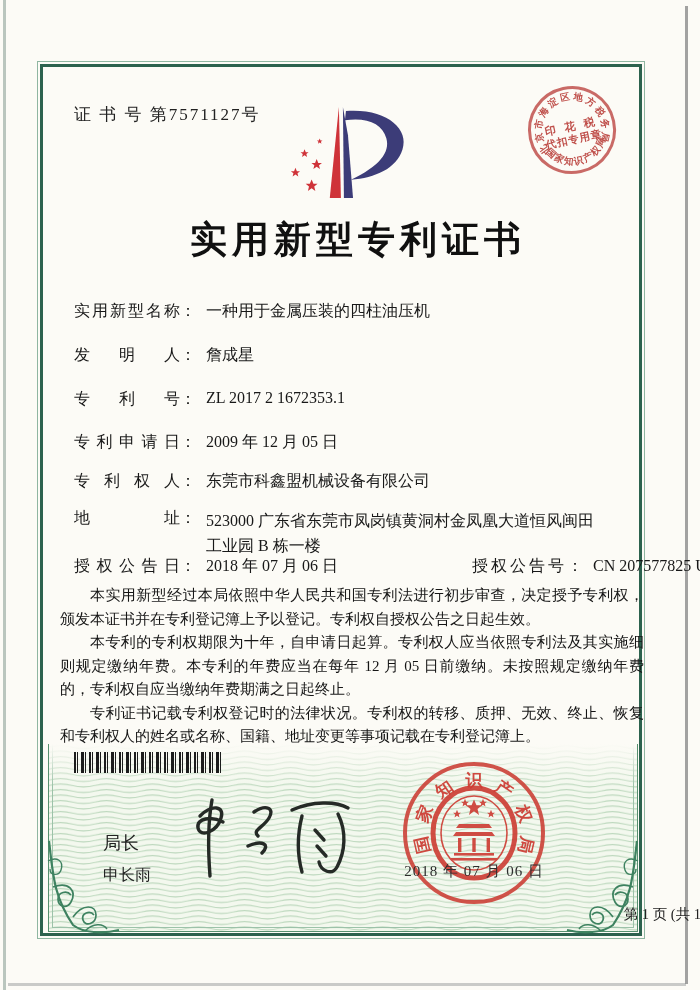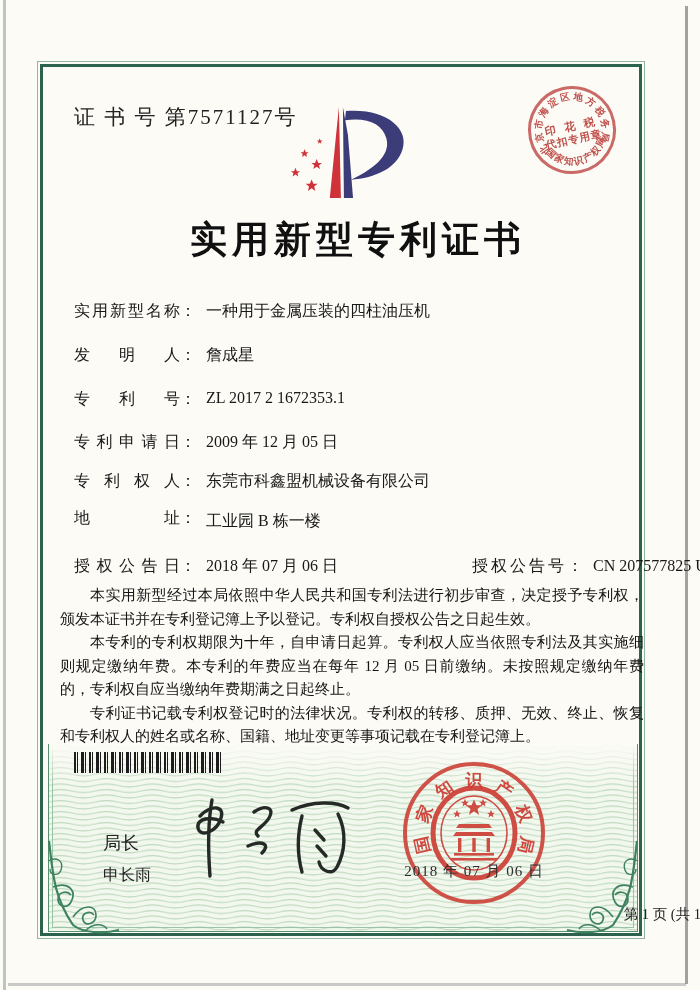--- a/index.html
+++ b/index.html
@@ -15,21 +15,21 @@
   .edge-right{left:685px;top:6px;width:3px;height:978px;background:#57595b;opacity:.55;}
   .edge-bottom{left:8px;top:983px;width:678px;height:3px;background:#8b8d90;opacity:.45;}
 
   
   .frame{
     left:40px;top:64px;width:602px;height:872px;
     border:3px solid #2c624e;outline:1px solid #8fb6a1;outline-offset:2px;
     box-sizing:border-box;background:transparent;
   }
 
-  .cert-no{left:74px;top:103px;font-size:21px;letter-spacing:2px;color:#222;}
+  .cert-no{left:74px;top:103px;font-size:17px;letter-spacing:2px;color:#222;}
 
   
   .logo{left:286px;top:100px;width:132px;height:106px;}
 
   .title{
     left:0;top:207px;width:700px;margin:8px;text-align:center;
     font-size:37px;font-weight:700;letter-spacing:5px;color:#101010;
   }
 
   
@@ -182,21 +182,21 @@
   <div class="abs frow" style="top:389px">
     <span class="flabel">专利号</span><span class="fcolon">：</span><span class="fval">ZL 2017 2 1672353.1</span>
   </div>
   <div class="abs frow" style="top:432px">
     <span class="flabel">专利申请日</span><span class="fcolon">：</span><span class="fval">2009 年 12 月 05 日</span>
   </div>
   <div class="abs frow" style="top:471px">
     <span class="flabel">专利权人</span><span class="fcolon">：</span><span class="fval">东莞市科鑫盟机械设备有限公司</span>
   </div>
   <div class="abs frow" style="top:508px">
-    <span class="flabel">地址</span><span class="fcolon">：</span><span class="fval"><span class="vline">工业园 B 栋一楼</span></span>
+    <span class="flabel">地址</span><span class="fcolon">：</span><span class="fval"><span class="vline">523000 广东省东莞市凤岗镇黄洞村金凤凰大道恒风闽田</span><span class="vline">工业园 B 栋一楼</span></span>
   </div>
   <div class="abs frow" style="top:556px">
     <span class="flabel">授权公告日</span><span class="fcolon">：</span><span class="fval">2018 年 07 月 06 日</span>
     <span class="abs grant-no"><span class="glabel">授权公告号</span><span class="fcolon">：</span><span>CN 207577825 U</span></span>
   </div>
 
   <div class="abs body-text">
     <p>本实用新型经过本局依照中华人民共和国专利法进行初步审查，决定授予专利权，颁发本证书并在专利登记簿上予以登记。专利权自授权公告之日起生效。</p>
     <p>本专利的专利权期限为十年，自申请日起算。专利权人应当依照专利法及其实施细则规定缴纳年费。本专利的年费应当在每年 12 月 05 日前缴纳。未按照规定缴纳年费的，专利权自应当缴纳年费期满之日起终止。</p>
     <p>专利证书记载专利权登记时的法律状况。专利权的转移、质押、无效、终止、恢复和专利权人的姓名或名称、国籍、地址变更等事项记载在专利登记簿上。</p>

